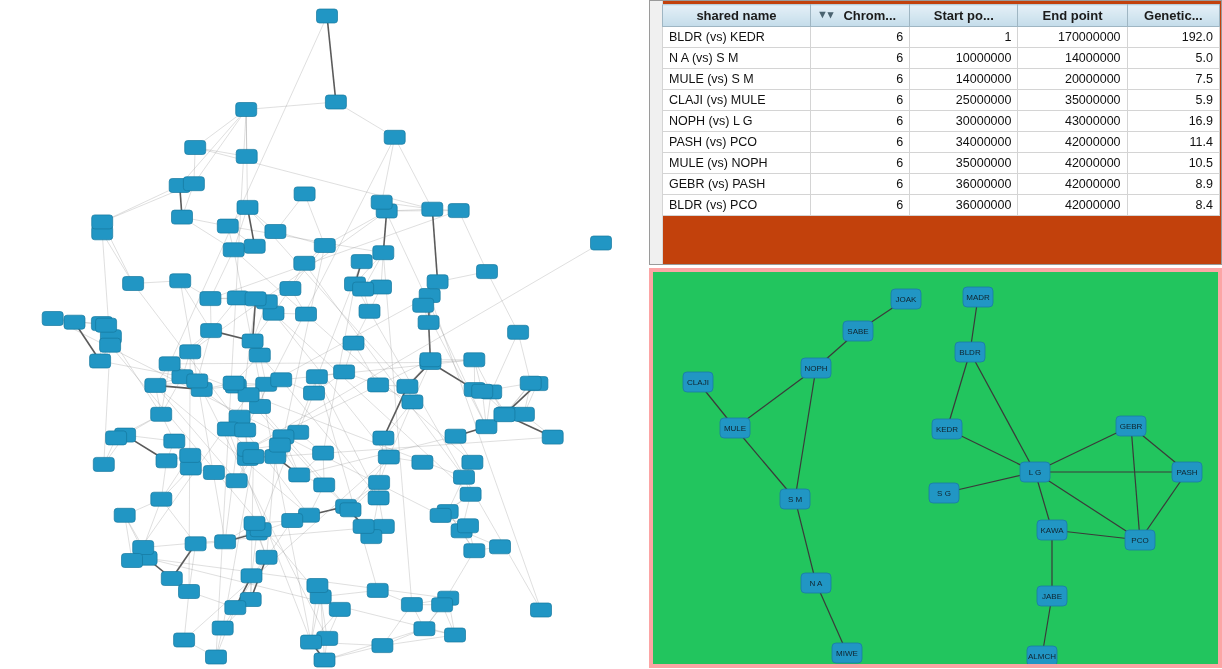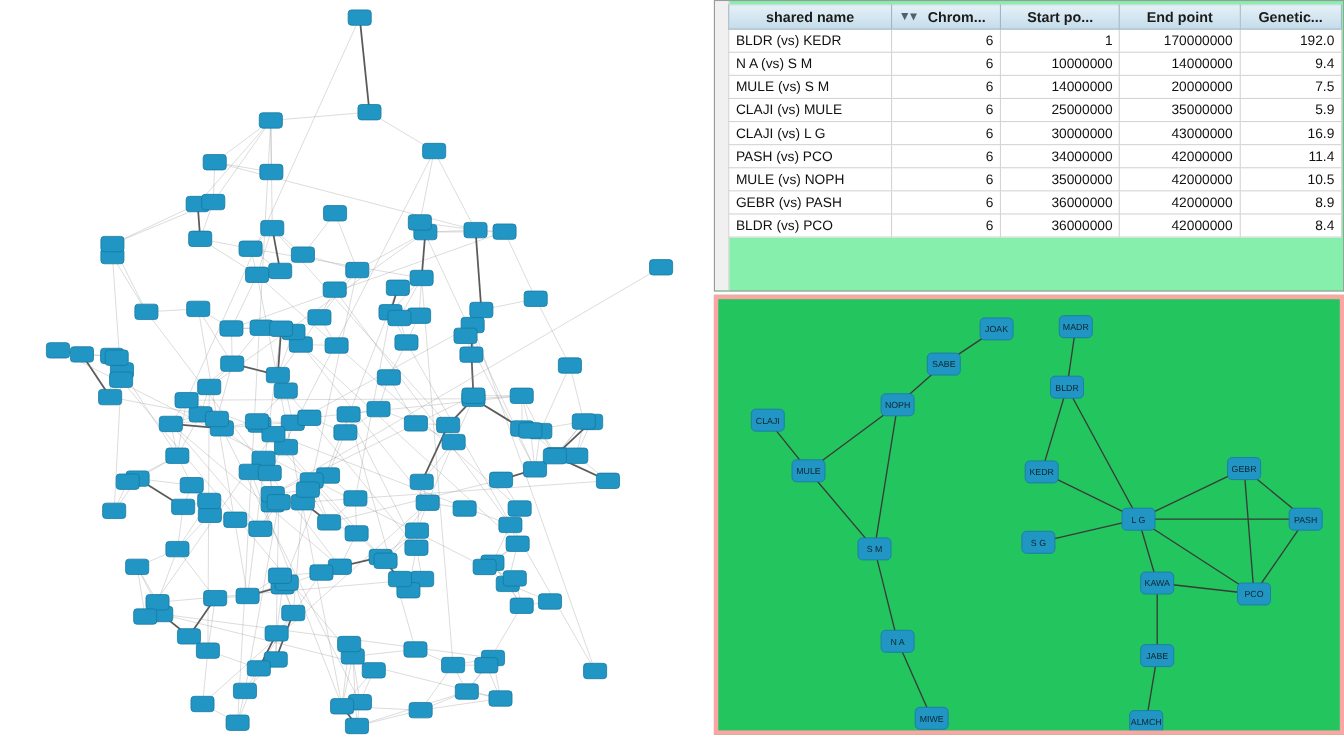--- a/index.html
+++ b/index.html
@@ -22,21 +22,21 @@
     width: 645px; height: 669px;
     background: #ffffff;
   }
   #network-large svg { display: block; }
 
   
   #table-panel {
     position: absolute;
     left: 649px; top: 0;
     width: 573px; height: 265px;
-    background: #86efac;
+    background: #c2410c;
     border: 1px solid #9a9a9a;
     box-sizing: border-box;
     overflow: hidden;
   }
   #table-panel .row-gutter {
     position: absolute;
     left: 0; top: 0;
     width: 12px; height: 100%;
     background: #f0f0f0;
     border-right: 1px solid #d8d8d8;
@@ -701,38 +701,38 @@
           <td class="num c-chrom">6</td>
           <td class="num c-start">1</td>
           <td class="num c-end">170000000</td>
           <td class="num c-gen">192.0</td>
         </tr>
         <tr>
           <td class="name c-name">N A (vs) S M</td>
           <td class="num c-chrom">6</td>
           <td class="num c-start">10000000</td>
           <td class="num c-end">14000000</td>
-          <td class="num c-gen">9.4</td>
+          <td class="num c-gen">5.0</td>
         </tr>
         <tr>
           <td class="name c-name">MULE (vs) S M</td>
           <td class="num c-chrom">6</td>
           <td class="num c-start">14000000</td>
           <td class="num c-end">20000000</td>
           <td class="num c-gen">7.5</td>
         </tr>
         <tr>
           <td class="name c-name">CLAJI (vs) MULE</td>
           <td class="num c-chrom">6</td>
           <td class="num c-start">25000000</td>
           <td class="num c-end">35000000</td>
           <td class="num c-gen">5.9</td>
         </tr>
         <tr>
-          <td class="name c-name">CLAJI (vs) L G</td>
+          <td class="name c-name">NOPH (vs) L G</td>
           <td class="num c-chrom">6</td>
           <td class="num c-start">30000000</td>
           <td class="num c-end">43000000</td>
           <td class="num c-gen">16.9</td>
         </tr>
         <tr>
           <td class="name c-name">PASH (vs) PCO</td>
           <td class="num c-chrom">6</td>
           <td class="num c-start">34000000</td>
           <td class="num c-end">42000000</td>

